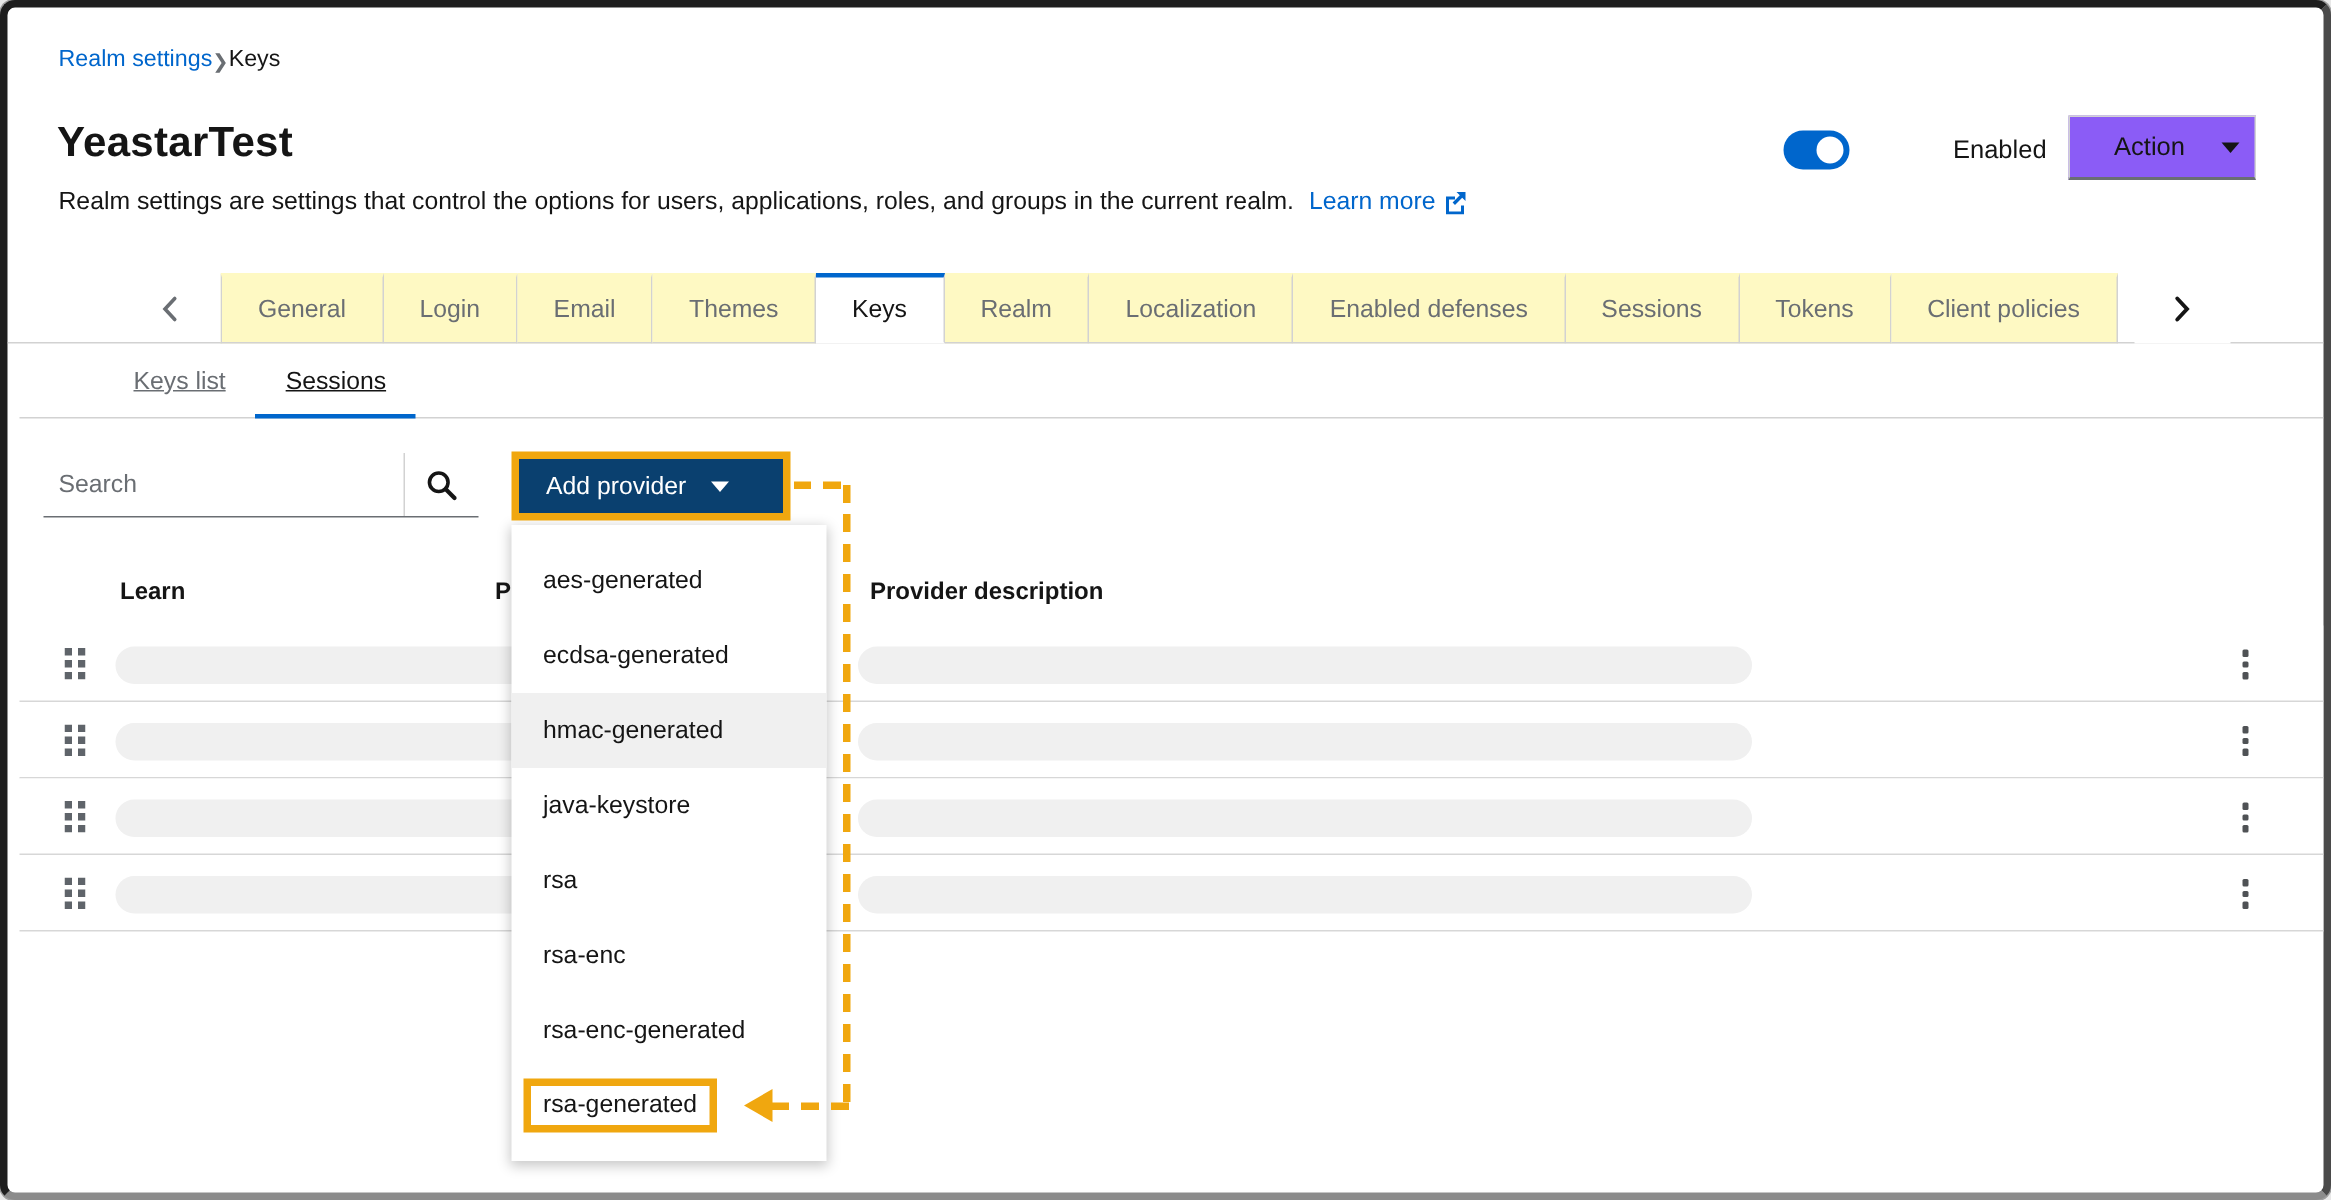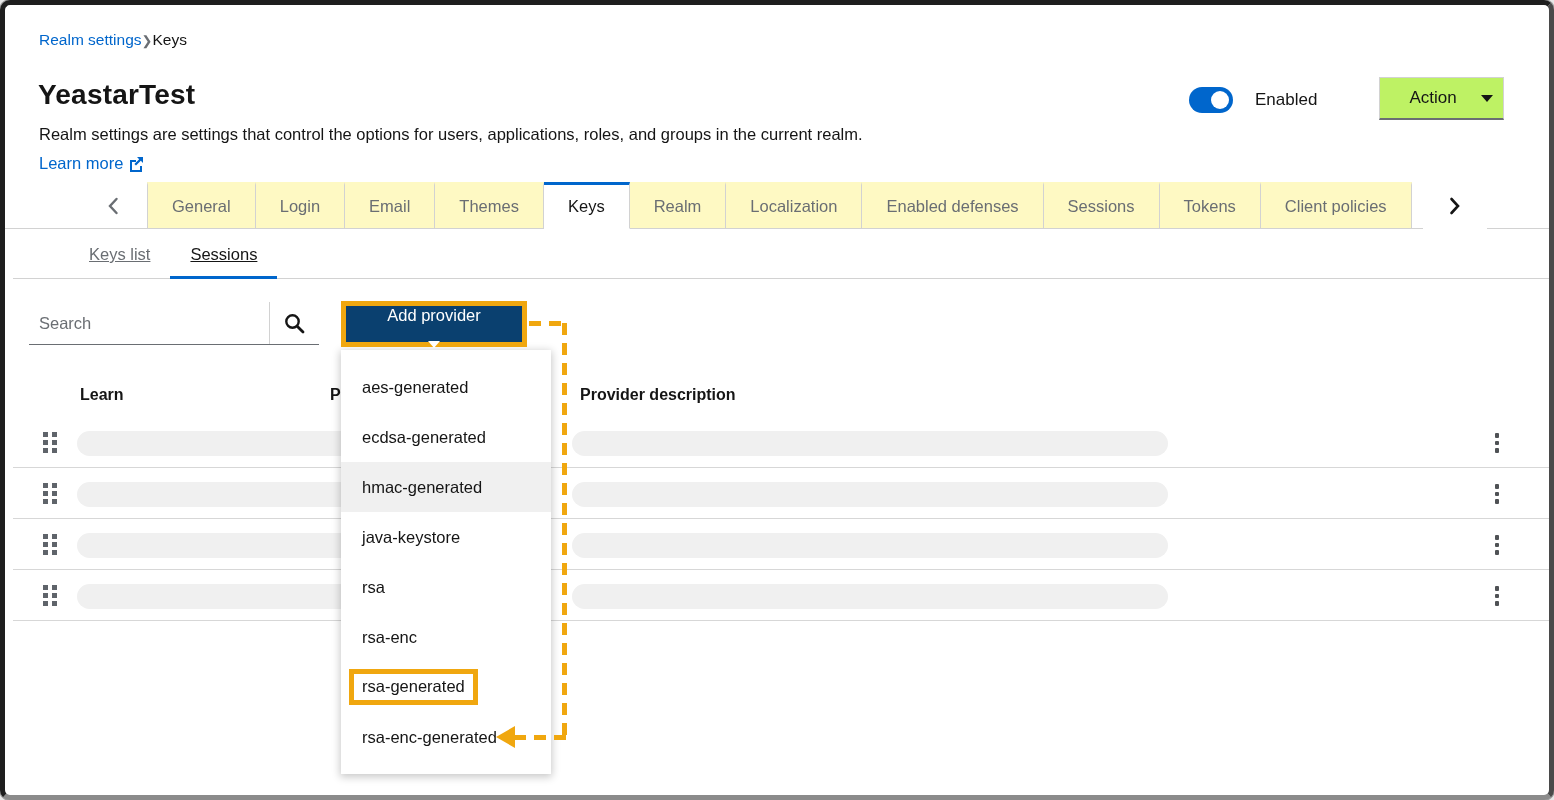--- a/index.html
+++ b/index.html
@@ -18,30 +18,30 @@
     border-radius: 10px;
     overflow: hidden;
     box-shadow: 0 0 0 1px #9d9d9d;
   }
   
   .breadcrumb { position: absolute; left: 34px; top: 26px; display: flex; align-items: center; gap: 0; font-size: 15.5px; }
   .crumb-link { color: #0066cc; cursor: pointer; }
   .crumb-sep { color: #6a6e73; font-size: 13px; }
   .crumb-current { color: #151515; }
   .page-title { position: absolute; left: 33px; top: 74px; font-size: 28px; font-weight: 700; color: #151515; letter-spacing: .2px; }
-  .page-desc { position: absolute; left: 34px; top: 120px; font-size: 16.5px; color: #151515; display: flex; gap: 10px; white-space: nowrap; flex-direction: column; }
+  .page-desc { position: absolute; left: 34px; top: 120px; font-size: 16.5px; color: #151515; display: flex; align-items: center; gap: 10px; white-space: nowrap; }
   .learn-more { color: #0066cc; display: inline-flex; align-items: center; gap: 5px; cursor: pointer; }
   .ext-icon { width: 16px; height: 16px; }
   .toggle-group { position: absolute; left: 1184px; top: 82px; display: flex; align-items: center; gap: 22px; }
   .switch { width: 44px; height: 26px; border-radius: 13px; background: #0066cc; position: relative; cursor: pointer; }
   .switch .knob { position: absolute; right: 4px; top: 4px; width: 18px; height: 18px; border-radius: 50%; background: #fff; }
-  .enabled-label { font-size: 17px; color: #151515; }
+  .enabled-label { font-size: 17px; color: #151515; margin-left: 47px; }
   .action-btn {
     position: absolute; left: 1374px; top: 72px; width: 125px; height: 43px;
-    background: #bef264; border: 1px solid #d2d2d2; border-bottom: 2px solid #6a6e73;
+    background: #8b5cf6; border: 1px solid #d2d2d2; border-bottom: 2px solid #6a6e73;
     display: flex; align-items: center; justify-content: center; gap: 24px;
     font-size: 17px; color: #151515; cursor: pointer; padding-left: 19px;
   }
   .caret-down { width: 0; height: 0; border-left: 6px solid transparent; border-right: 6px solid transparent; border-top: 7px solid #151515; }
   
   .tabs-underline { position: absolute; left: 0; top: 223px; width: 1544px; height: 1px; background: #d2d2d2; }
   .tab-scroll { position: absolute; top: 177px; height: 47px; display: flex; align-items: center; justify-content: center; cursor: pointer; background: transparent; }
   .tab-scroll.left { left: 88px; width: 40px; }
   .tab-scroll.right { left: 1418px; width: 64px; background: #fff; z-index: 2; }
   .tab-list { position: absolute; left: 142px; top: 177px; width: 1270px; height: 47px; display: flex; overflow: hidden; z-index: 1; }
@@ -61,21 +61,21 @@
   
   .search-group { position: absolute; left: 24px; top: 297px; width: 290px; height: 43px; display: flex; border-bottom: 1px solid #6a6e73; }
   .search-input { flex: 1; border: none; outline: none; background: transparent; font-size: 16.5px; font-family: inherit; color: #151515; padding: 0 10px; }
   .search-input::placeholder { color: #6a6e73; }
   .search-divider { width: 1px; background: #d2d2d2; }
   .search-btn { width: 55px; display: flex; align-items: center; justify-content: center; cursor: pointer; background: transparent; border: none; }
   .addprov-wrap { position: absolute; left: 336px; top: 296px; border: 5px solid var(--orange); z-index: 7; }
   .addprov-btn {
     width: 176px; height: 36px; background: #0a406f; color: #fff;
     display: flex; align-items: center; padding: 0 18px; gap: 16px;
-    font-size: 16.5px; cursor: pointer; border: none; flex-direction: column;
+    font-size: 16.5px; cursor: pointer; border: none;
   }
   .caret-down.white { border-top-color: #fff; border-left-width: 6px; border-right-width: 6px; }
   
   .col-header { position: absolute; font-size: 16px; font-weight: 700; color: #151515; top: 381px; }
   .rows { position: absolute; left: 8px; top: 412px; width: 1536px; }
   .t-row { position: relative; height: 51px; border-bottom: 1px solid #d7d7d7; background: #fff; }
   .grip { position: absolute; left: 30px; top: 15px; cursor: grab; }
   .pill { position: absolute; top: 14px; height: 25px; border-radius: 13px; background: #f0f0f0; }
   .pill.name { left: 64px; width: 460px; }
   .pill.desc { left: 559px; width: 596px; }
@@ -311,25 +311,25 @@
       </div>
       <div class="menu-item">
         <span>java-keystore</span>
       </div>
       <div class="menu-item">
         <span>rsa</span>
       </div>
       <div class="menu-item">
         <span>rsa-enc</span>
       </div>
+      <div class="menu-item">
+        <span>rsa-enc-generated</span>
+      </div>
       <div class="menu-item boxed">
         <span>rsa-generated</span>
-      </div>
-      <div class="menu-item">
-        <span>rsa-enc-generated</span>
       </div>
     </div>
 
   <div class="dash-h" style="left:524px; top:316px; width:38px;"></div>
   <div class="dash-v" style="left:557px; top:318px; height:412px;"></div>
   <div class="dash-h" style="left:509px; top:730px; width:53px;"></div>
   <div class="arrow-head" style="left:491px; top:721px;"></div>
 
 </div>
 

